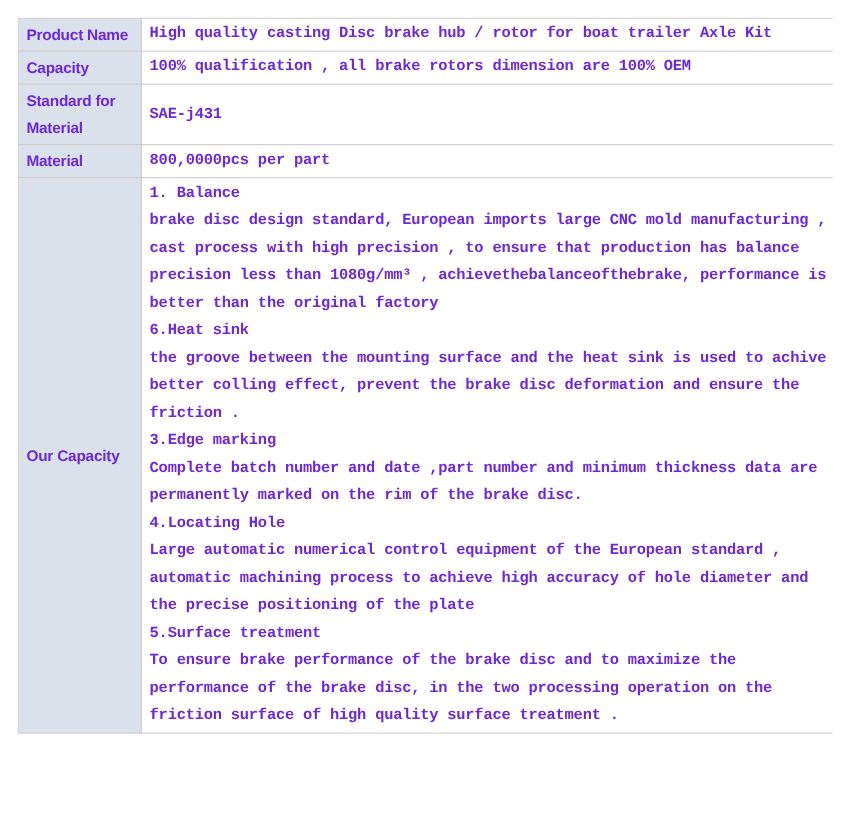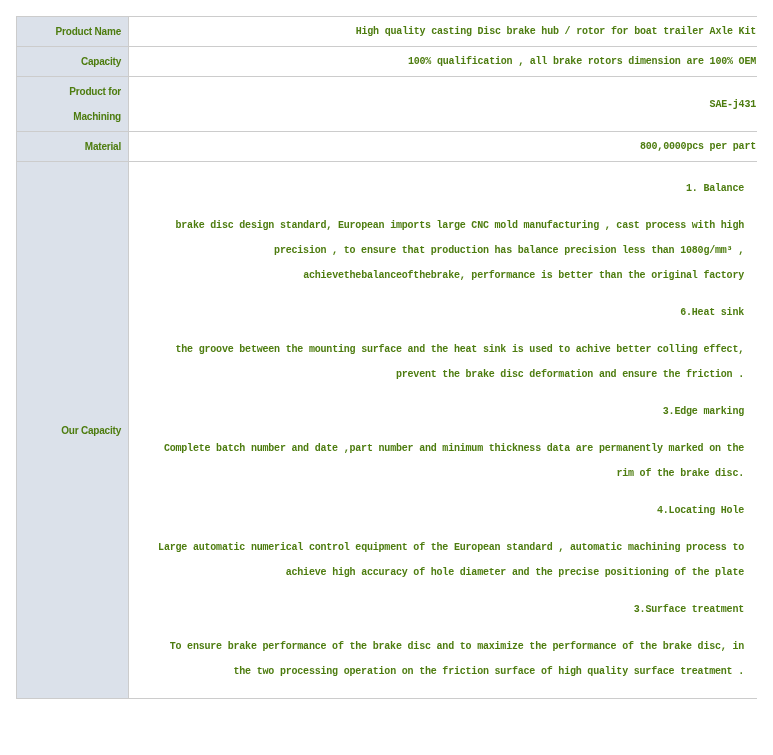--- a/index.html
+++ b/index.html
@@ -8,76 +8,76 @@
     font-family: "Liberation Sans", sans-serif;
   }
   table.spec-table {
     width: 751px;
     border-collapse: collapse;
     table-layout: fixed;
   }
   table.spec-table th,
   table.spec-table td {
     border: 1px solid #cccccc;
-    font-size: 10px;
+    font-size: 14px;
     font-weight: 700;
     line-height: 25px;
     letter-spacing: -0.2px;
-    color: #4d7c0f;
+    color: #6d28d9;
     vertical-align: middle;
-    text-align: right;
+    text-align: left;
     word-wrap: break-word;
   }
   table.spec-table th {
     width: 97px;
     background: #dbe1ea;
     padding: 2px 7px;
   }
   table.spec-table td {
     background: #ffffff;
     padding: 2px 10px 2px 7px;
     font-family: Liberation Mono, monospace;
   }
   .adv-line {
-    margin: 12px;
+    margin: 0;
     padding: 0;
   }
 </style>
 </head>
 <body>
 
 <table class="spec-table">
   <tbody>
       <tr>
     <th>Product Name</th>
     <td>High quality casting Disc brake hub / rotor for boat trailer Axle Kit</td>
   </tr>
   <tr>
     <th>Capacity</th>
     <td>100% qualification , all brake rotors dimension are 100% OEM</td>
   </tr>
   <tr>
-    <th>Product for Machining</th>
+    <th>Standard for Material</th>
     <td>SAE-j431</td>
   </tr>
   <tr>
     <th>Material</th>
     <td>800,0000pcs per part</td>
   </tr>
   <tr>
     <th>Our Capacity</th>
     <td>
       <div>
             <div class="adv-line">1. Balance</div>
             <div class="adv-line">brake disc design standard, European imports large CNC mold manufacturing , cast process with high precision , to ensure that production has balance precision less than 1080g/mm³ , achievethebalanceofthebrake, performance is better than the original factory</div>
             <div class="adv-line">6.Heat sink</div>
             <div class="adv-line">the groove between the mounting surface and the heat sink is used to achive better colling effect, prevent the brake disc deformation and ensure the friction .</div>
             <div class="adv-line">3.Edge marking</div>
             <div class="adv-line">Complete batch number and date ,part number and minimum thickness data are permanently marked on the rim of the brake disc.</div>
             <div class="adv-line">4.Locating Hole</div>
             <div class="adv-line">Large automatic numerical control equipment of the European standard , automatic machining process to achieve high accuracy of hole diameter and the precise positioning of the plate</div>
-            <div class="adv-line">3.Surface treatment</div>
+            <div class="adv-line">5.Surface treatment</div>
             <div class="adv-line">To ensure brake performance of the brake disc and to maximize the performance of the brake disc, in the two processing operation on the friction surface of high quality surface treatment .</div>
           </div>
     </td>
   </tr>
 </tbody>
   </table>
 
 </body></html>

